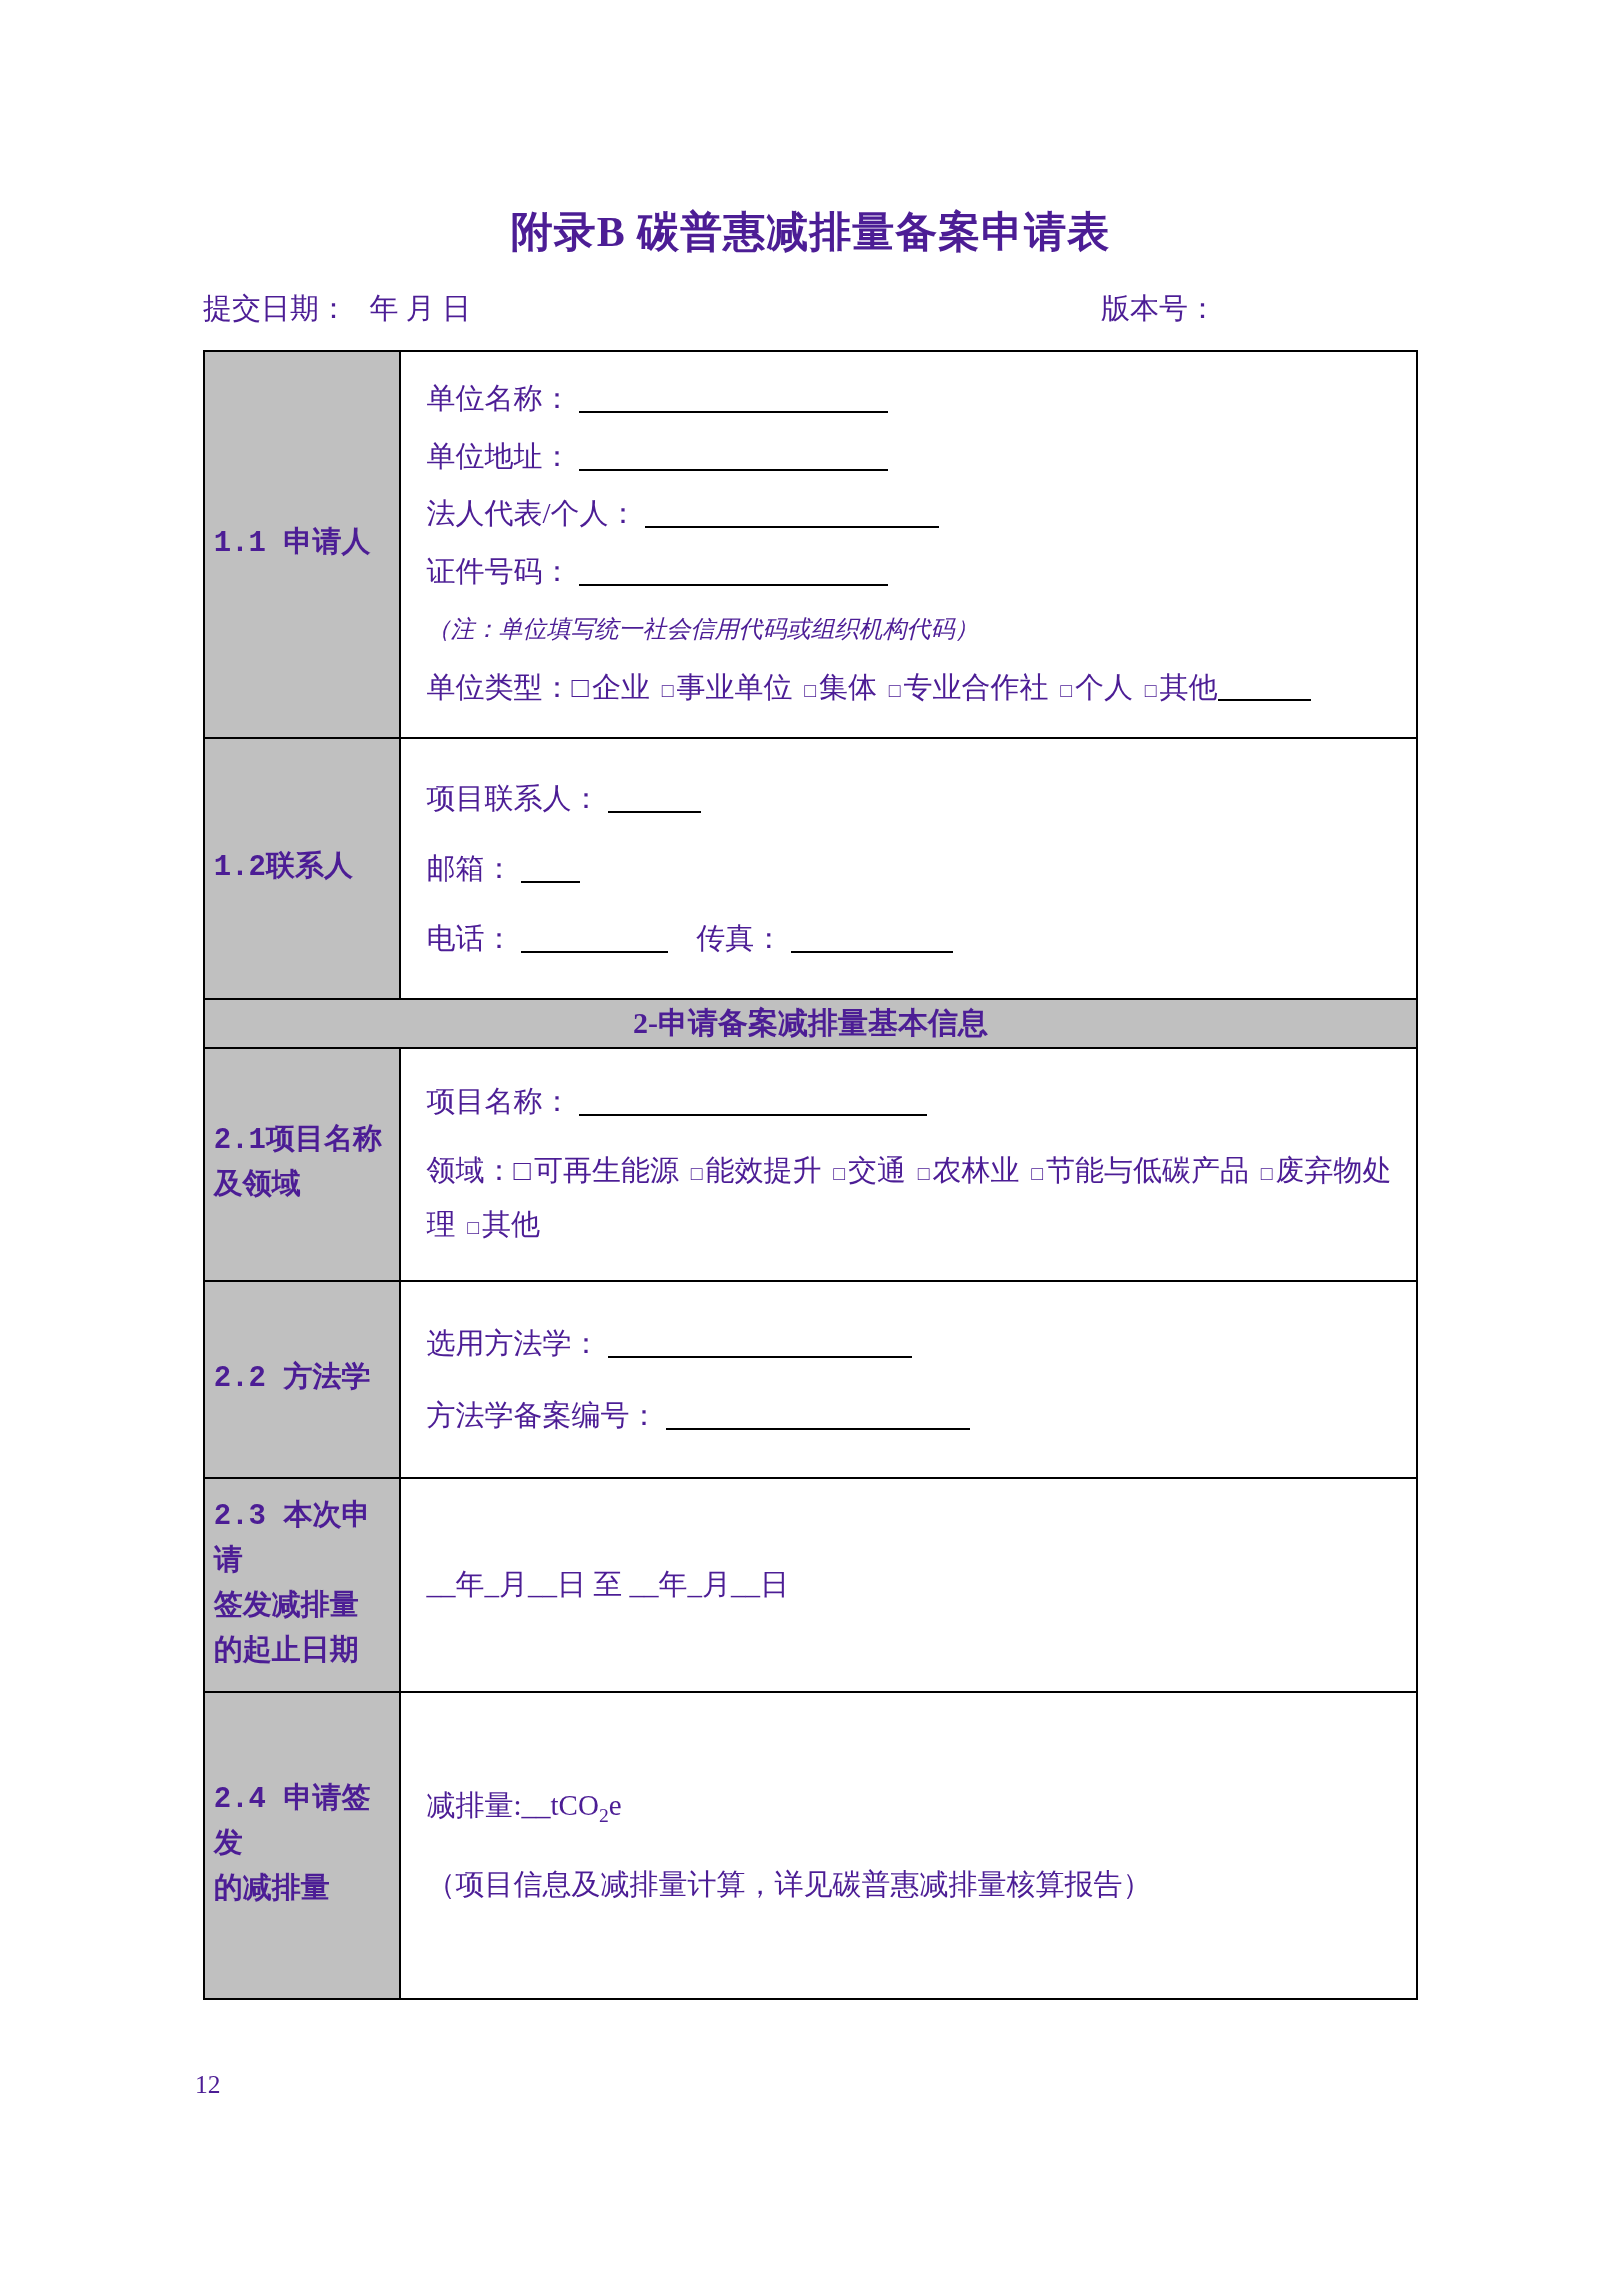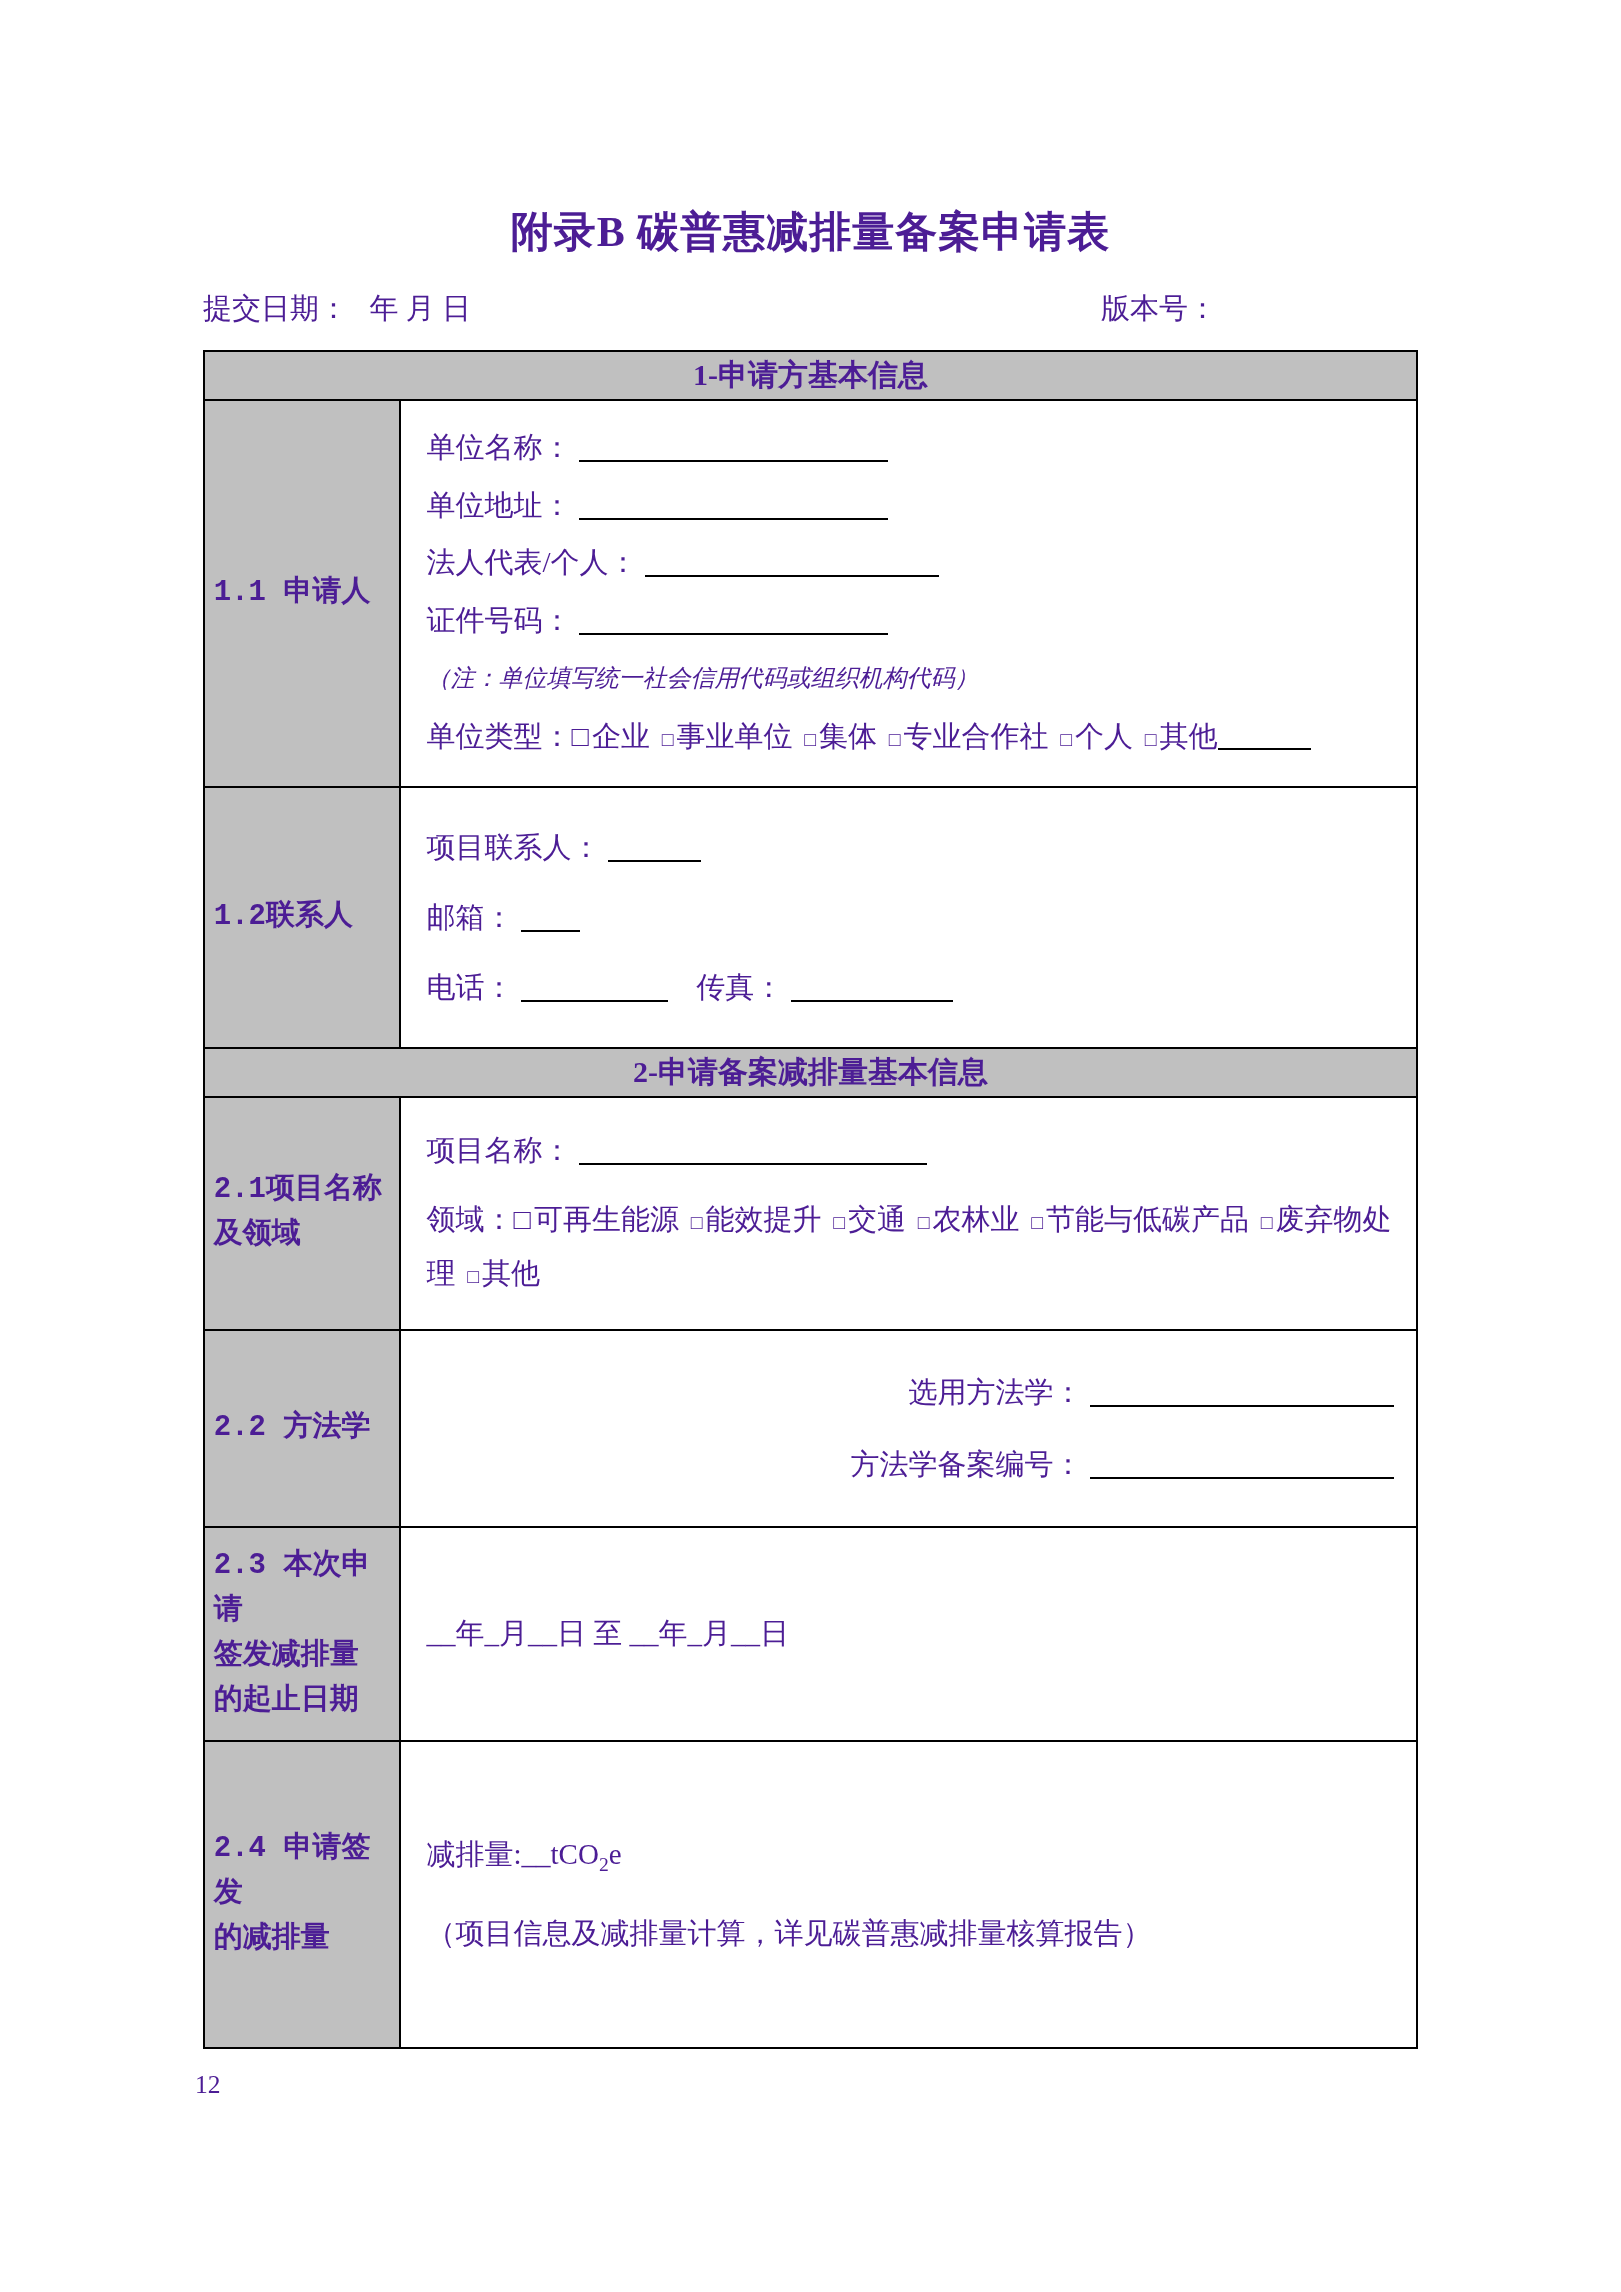--- a/index.html
+++ b/index.html
@@ -33,21 +33,21 @@
   }
   td.row-label {
     background:#c0c0c0; font-weight:bold; font-size:29px;
     padding:7.8px 3.9px 7.8px 8.8px; line-height:1.55;font-family:Liberation Mono, monospace;
   }
   td.row-content { background:#fff; padding:9.8px 13.7px 9.8px 25.5px; font-size:29px; }
   .line { line-height:41px; }
   .r11 .line { margin:16.7px 0; }
   .r12 .line { margin:29px 0; }
   .r21 .line { margin:17.6px 0; line-height:51px; }
-  .r22 .line { margin:31px 8px;text-align:right; }
+  .r22 .line { margin:31px 0; }
   .r24 .line { margin:29px 0; }
   .note-line { font-style:italic; font-size:24px; }
   .blank {
     display:inline-block; height:2px; border-bottom:2.9px solid #000;
     vertical-align:-4.9px; margin-left:7.8px;
   }
   .b315 { width:309px; } .b300 { width:294px; } .b95 { width:93px; }
   .b60  { width:59px; }  .b150 { width:147px; } .b165 { width:162px; }
   .b355 { width:348px; } .b310 { width:304px; }
   .opt { white-space:normal; }
@@ -77,23 +77,20 @@
       <div class="meta-right">版本号：</div>
     </div>
 
     <table class="form-table">
       <colgroup>
           <col class="c-label">
           <col>
         </colgroup>
 
       <tbody>
-          <tr>
-        <td class="sec-header" colspan="2">1-申请方基本信息</td>
-      </tr>
 
       <tr style="height:341px;">
         <td class="row-label">1.1 申请人</td>
         <td class="row-content r11">
           <div class="line">
             <span>单位名称：</span><span class="blank b315"></span>
           </div>
           <div class="line">
             <span>单位地址：</span><span class="blank b315"></span>
           </div>

